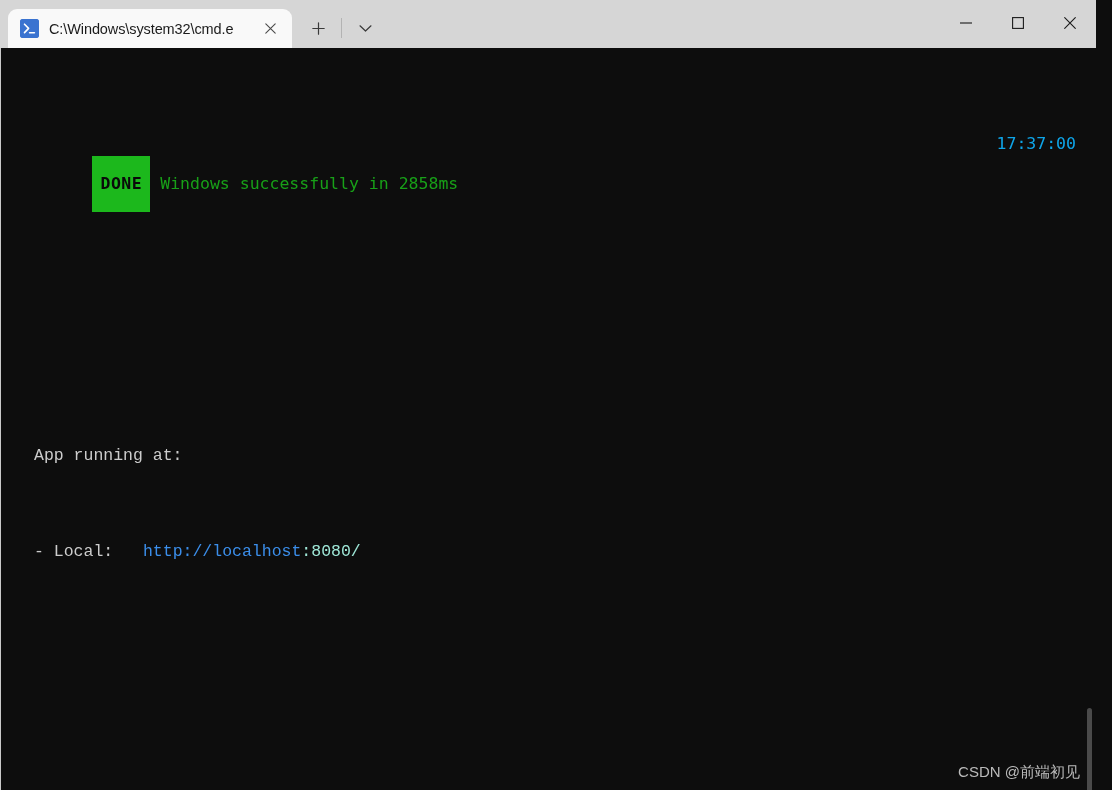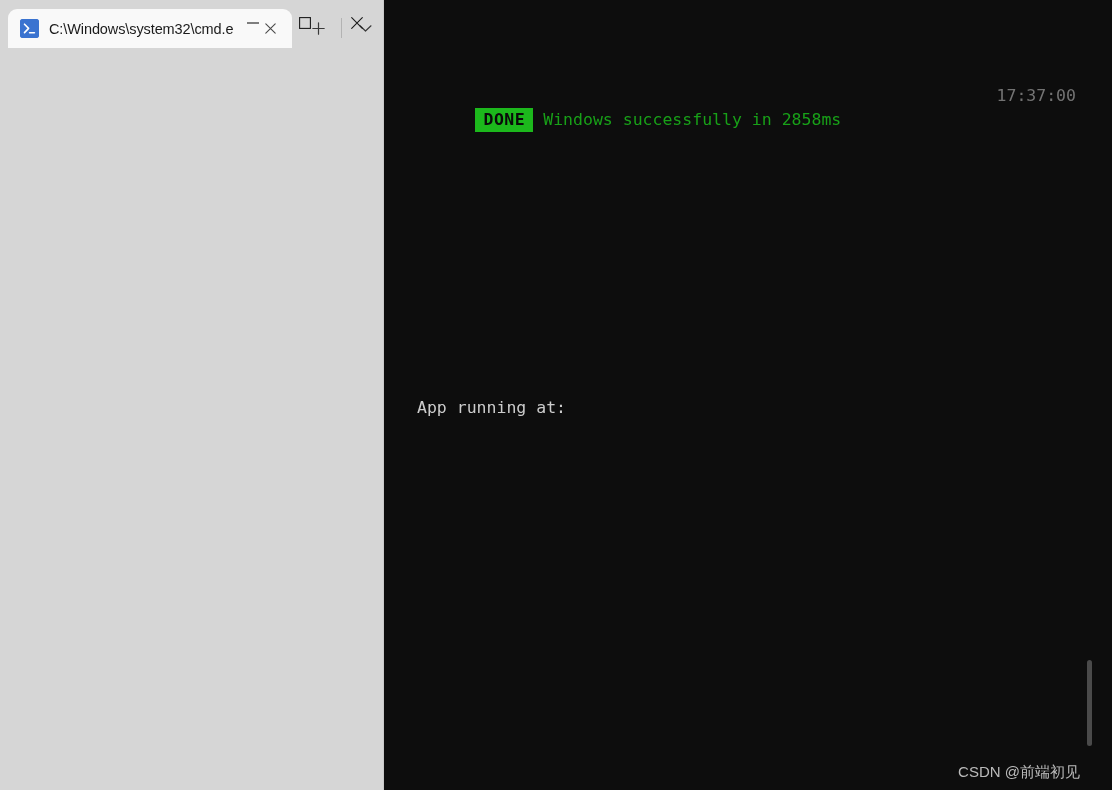--- a/index.html
+++ b/index.html
@@ -12,21 +12,21 @@
     overflow: hidden;
     background: #0d0d0d;
     font-family: "Liberation Sans", sans-serif;
   }
   .window {
     position: relative;
     width: 1096px;
     height: 790px;
     background: #d6d6d6;
     display: flex;
-    flex-direction: row;
+    flex-direction: column;
     overflow: hidden;
   }
 
   
   .titlebar {
     position: relative;
     height: 48px;
     flex: 0 0 48px;
     background: #d6d6d6;
     display: flex;
@@ -128,43 +128,43 @@
     position: absolute;
     inset: 0;
     padding: 12px 0 0 0;
     font-family: "DejaVu Sans Mono", "Liberation Mono", monospace;
     font-size: 16.5px;
     line-height: 24px;
     color: #cccccc;
     white-space: pre;
   }
   .line { height: 24px; padding-left: 12px; }
-  .line.indent { padding-left: 33px; }
+  .line.indent { padding-left: 33px; font-family: Liberation Mono, monospace; }
   .line.blank { height: 24px; }
 
   .statusline {
     position: relative;
     height: 24px;
     padding-left: 12px;
   }
   .badge {
     display: inline-block;
     background: #1cb81c;
     color: #0a0a0a;
-    padding: 0 8px;
+    padding: 16px 8px;
     font-weight: bold;
     letter-spacing: 0.5px;
   }
   .msg-green { color: #18a018; }
   .gap { display: inline-block; width: 10px; }
   .clock {
     position: absolute;
     right: 20px;
     top: 0;
-    color: #737373;
+    color: #0ea5e9;
   }
 
   .c-dim   { color: #cccccc; }
   .c-blue  { color: #3b8eea; }
   .c-cyan  { color: #9fe8d8; }
 
   .watermark {
     position: absolute;
     right: 16px;
     bottom: 8px;
@@ -260,20 +260,21 @@
         <span class="badge">DONE</span><span class="gap"></span><span class="msg-green">Windows successfully in 2858ms</span>
         <span class="clock">17:37:00</span>
       </div>
 
       <div>
         <div class="line blank"></div>
         <div class="line blank"></div>
 
         <div class="line indent"><span class="c-dim">App running at:</span></div>
 
+        <div class="line indent"><span class="c-dim">- Local:   </span><span class="c-blue">http://localhost</span><span class="c-cyan">:8080/</span></div>
 
 
         <div class="line blank"></div>
 
         
 
         
       </div>
 
     </div>

